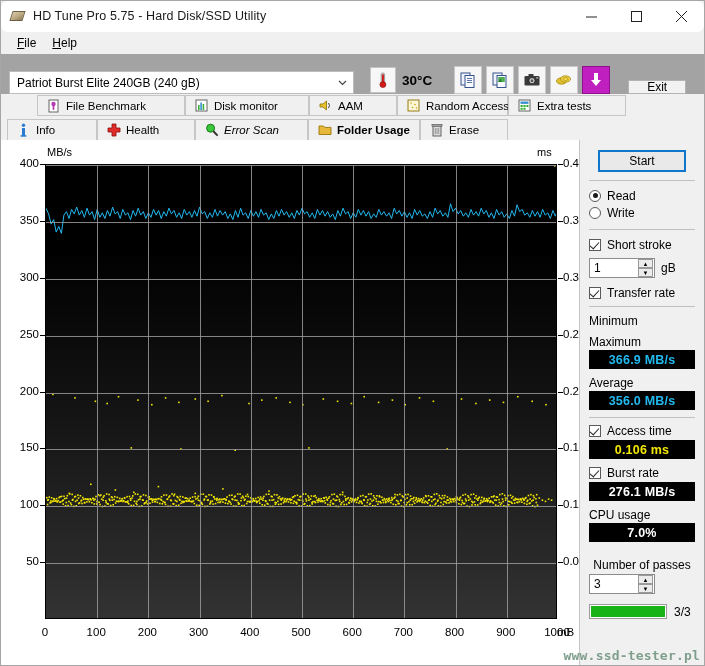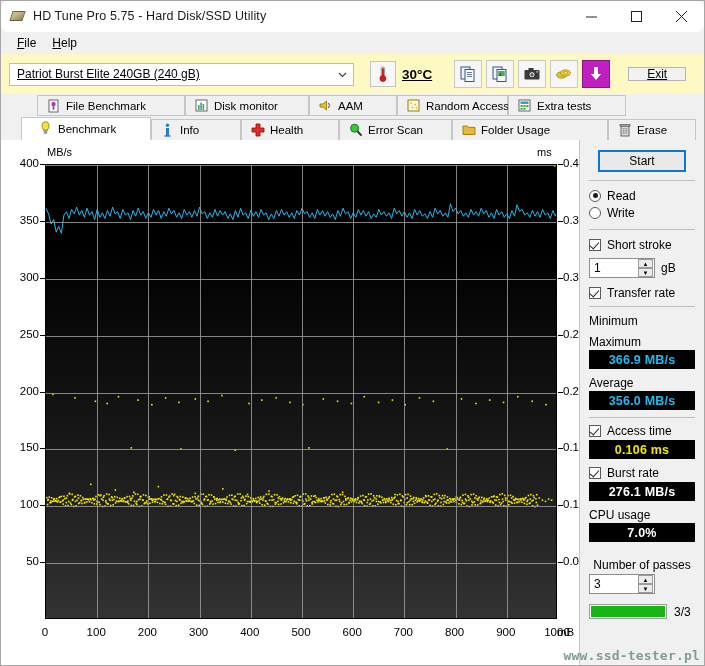--- a/index.html
+++ b/index.html
@@ -79,26 +79,25 @@
   }
   .menu-item {
     padding: 2px 8px 3px 8px;
     font-size: 12px;
     color: #000;
   }
   .menu-item u { text-decoration: underline; }
   
   .toolbar {
     height: 40px;
-    background: #fef9c3;
+    background: #a3a3a3;
     display: flex;
-    align-items: center;
+    align-items: flex-end;
     flex: 0 0 auto;
     padding: 0 8px;
-    text-decoration: underline;
   }
   .drive-select {
     width: 345px;
     height: 23px;
     background: #ffffff;
     border: 1px solid #bcbcbc;
     display: flex;
     align-items: center;
     padding: 0 4px 0 7px;
     box-sizing: border-box;
@@ -578,58 +577,48 @@
               <rect x="8.3" y="6" width="2.2" height="2" fill="#3ab03a"></rect>
               <rect x="2.5" y="8.8" width="2.2" height="2" fill="#3ab03a"></rect>
               <rect x="5.4" y="8.8" width="2.2" height="2" fill="#3ab03a"></rect>
             </svg>
         </span>
         <span>Extra tests</span>
       </div>
     </div>
 
     <div class="tabrow bottom">
-      <div class="tab active" style="margin-left:14px;width:130px;">
-        <span class="ticon" style="margin-left:8px;">
-          <svg width="11" height="15" viewBox="0 0 11 15">
-              <ellipse cx="5.5" cy="5" rx="3.4" ry="4.2" fill="#f2e23a" stroke="#8a7800" stroke-width="0.8"></ellipse>
-              <rect x="3.8" y="9.2" width="3.4" height="1.5" fill="#b9b9b9" stroke="#777" stroke-width="0.5"></rect>
-              <rect x="4.1" y="11" width="2.8" height="1.4" fill="#b9b9b9" stroke="#777" stroke-width="0.5"></rect>
-            </svg>
-        </span>
-        <span>Benchmark</span>
-      </div>
       <div class="tab" style="width:90px;">
         <span class="ticon">
           <svg width="9" height="15" viewBox="0 0 9 15">
               <circle cx="4.5" cy="2.2" r="1.7" fill="#2a7ad0"></circle>
               <rect x="3" y="5" width="3" height="8" fill="#2a7ad0"></rect>
               <rect x="1.6" y="12.2" width="5.8" height="1.5" fill="#2a7ad0"></rect>
             </svg>
         </span>
         <span>Info</span>
       </div>
       <div class="tab" style="width:98px;">
         <span class="ticon">
           <svg width="14" height="14" viewBox="0 0 14 14">
               <polygon points="5,1 9,1 9,5 13,5 13,9 9,9 9,13 5,13 5,9 1,9 1,5 5,5" fill="#e02b2b" stroke="#8e0d0d" stroke-width="0.8"></polygon>
             </svg>
         </span>
         <span>Health</span>
       </div>
-      <div class="tab" style="width:113px;">
+      <div class="tab" style="width:113px;font-style:italic;">
         <span class="ticon">
           <svg width="14" height="14" viewBox="0 0 14 14">
               <circle cx="5.6" cy="5.2" r="4" fill="#3ac83a" stroke="#1c7a1c" stroke-width="1"></circle>
               <line x1="8.4" y1="8.2" x2="12.6" y2="12.6" stroke="#333" stroke-width="2"></line>
             </svg>
         </span>
         <span>Error Scan</span>
       </div>
-      <div class="tab" style="width:156px;">
+      <div class="tab" style="width:112px;font-weight:bold;">
         <span class="ticon">
           <svg width="14" height="12" viewBox="0 0 14 12">
               <path d="M1 2 L5.5 2 L6.8 3.4 L13 3.4 L13 10.5 L1 10.5 Z" fill="#e8b83a" stroke="#9a7608" stroke-width="0.9"></path>
             </svg>
         </span>
         <span>Folder Usage</span>
       </div>
       <div class="tab" style="width:88px;">
         <span class="ticon">
           <svg width="12" height="14" viewBox="0 0 12 14">

